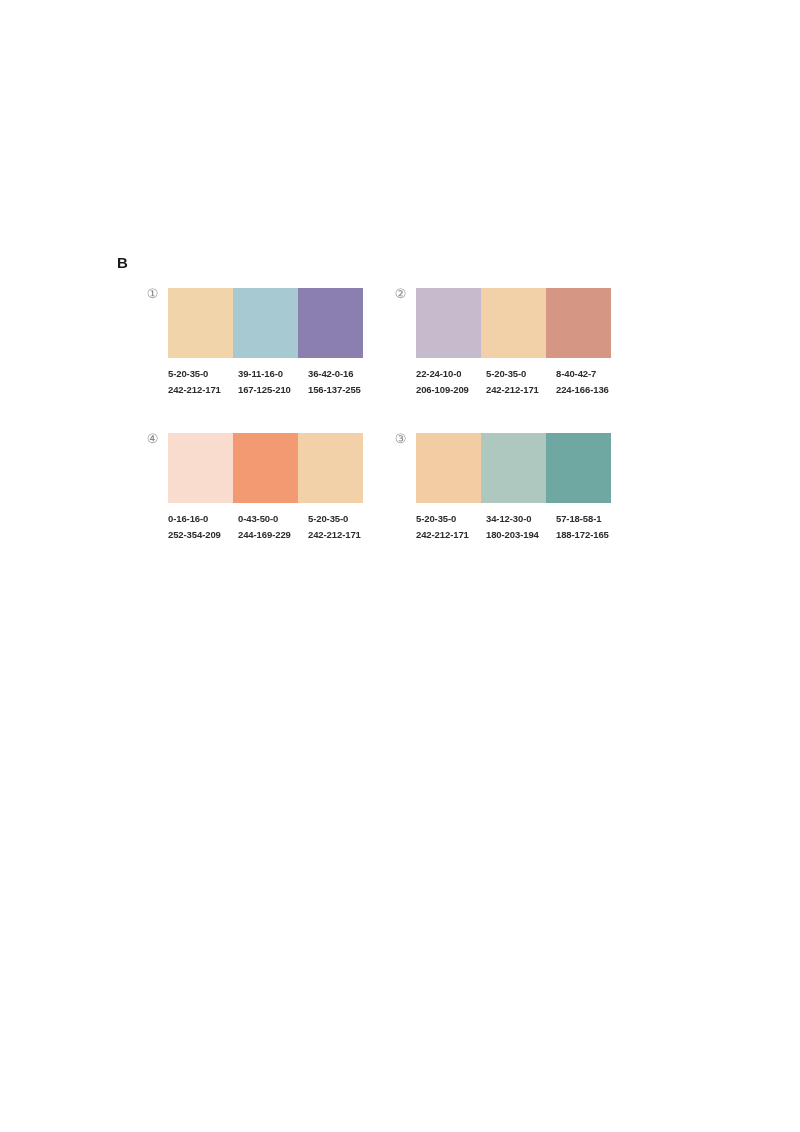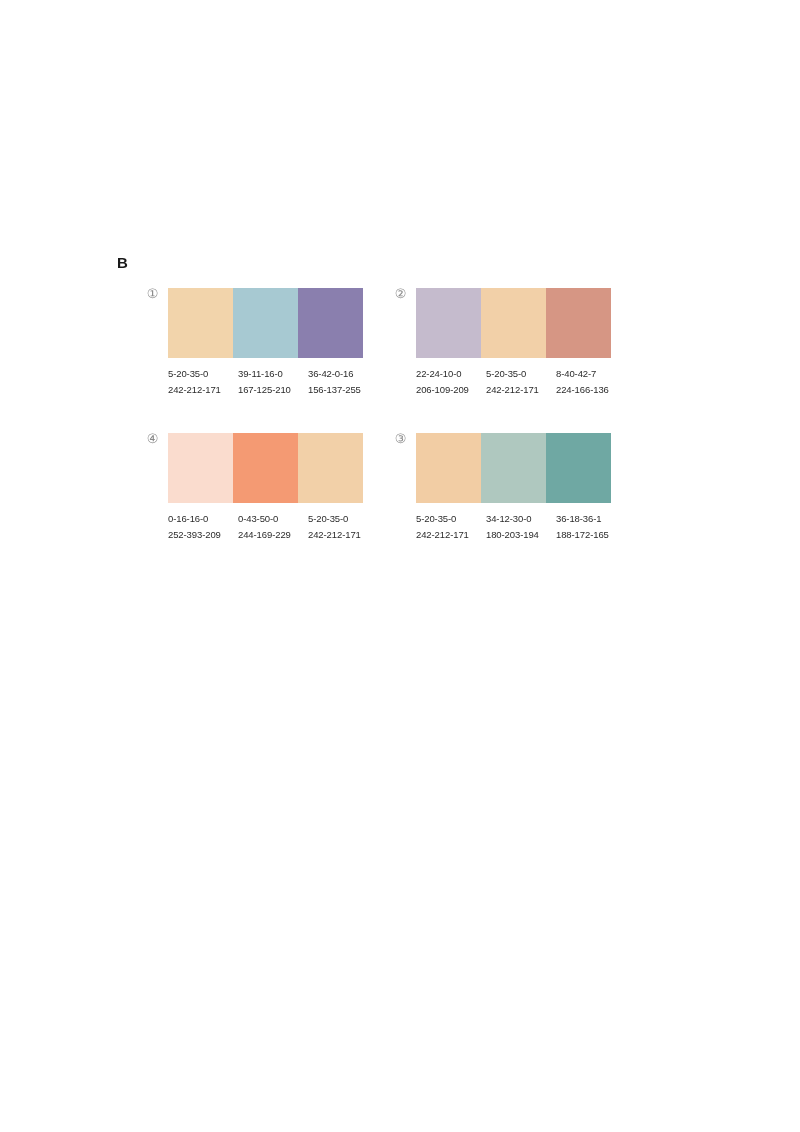--- a/index.html
+++ b/index.html
@@ -84,20 +84,21 @@
     height: 70px;
   }
 
   .captions {
     position: absolute;
     left: 23px;
     top: 83px;
     width: 210px;
     display: flex;
     flex-direction: row;
+    font-weight: bold;
   }
 
   .caption-col {
     width: 65px;
     padding-right: 6px;
     box-sizing: content-box;
   }
 
   .caption-cmyk,
   .caption-rgb {
@@ -166,21 +167,21 @@
     <div class="palette col-left row-bottom">
       <div class="palette-index">④</div>
       <div class="swatch-strip">
         <div class="swatch" style="background-color: rgb(250, 220, 206);"></div>
         <div class="swatch" style="background-color: rgb(244, 154, 115);"></div>
         <div class="swatch" style="background-color: rgb(242, 208, 168);"></div>
       </div>
       <div class="captions">
         <div class="caption-col">
           <div class="caption-cmyk">0-16-16-0</div>
-          <div class="caption-rgb">252-393-209</div>
+          <div class="caption-rgb">252-354-209</div>
         </div>
         <div class="caption-col">
           <div class="caption-cmyk">0-43-50-0</div>
           <div class="caption-rgb">244-169-229</div>
         </div>
         <div class="caption-col">
           <div class="caption-cmyk">5-20-35-0</div>
           <div class="caption-rgb">242-212-171</div>
         </div>
       </div>
@@ -196,20 +197,20 @@
       <div class="captions">
         <div class="caption-col">
           <div class="caption-cmyk">5-20-35-0</div>
           <div class="caption-rgb">242-212-171</div>
         </div>
         <div class="caption-col">
           <div class="caption-cmyk">34-12-30-0</div>
           <div class="caption-rgb">180-203-194</div>
         </div>
         <div class="caption-col">
-          <div class="caption-cmyk">36-18-36-1</div>
+          <div class="caption-cmyk">57-18-58-1</div>
           <div class="caption-rgb">188-172-165</div>
         </div>
       </div>
     </div>
 
   </div>
 </div>
 
 </body></html>

